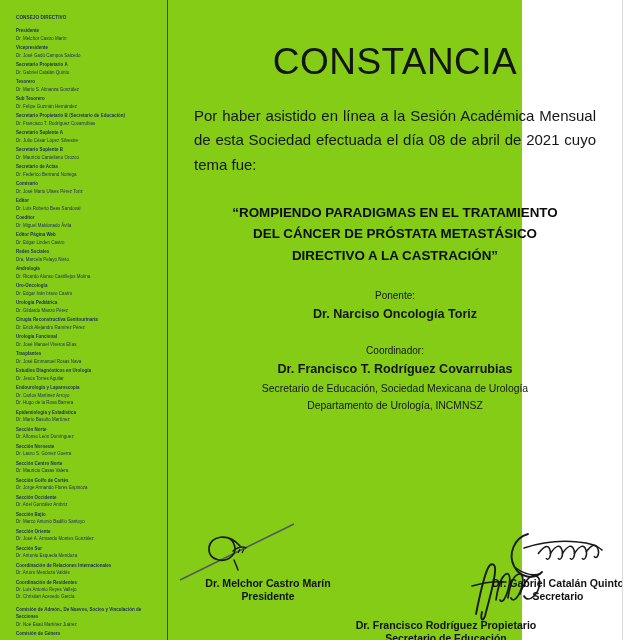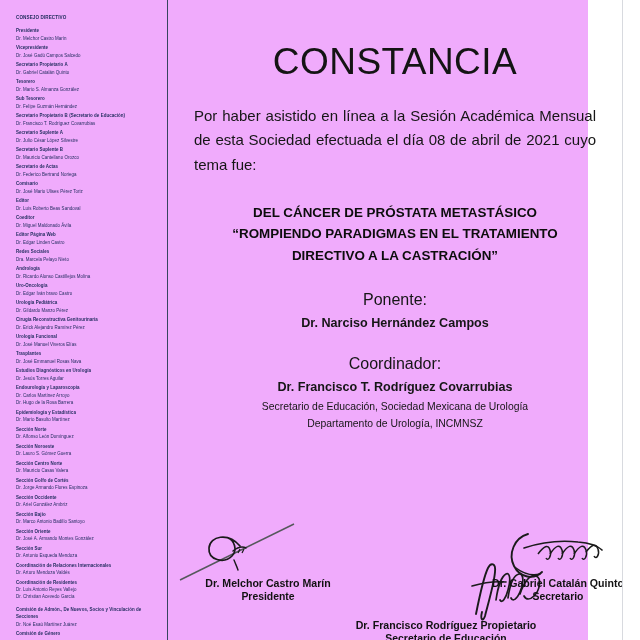--- a/index.html
+++ b/index.html
@@ -9,23 +9,23 @@
   }
   body {
     width: 640px;
     height: 640px;
     overflow: hidden;
     font-family: "Liberation Sans", sans-serif;
     color: #111111;
   }
   #page {
     position: relative;
-    width: 588px;
-    height: 640px;
-    background: #f0abfc;
+    width: 522px;
+    height: 640px;
+    background: #84cc16;
     box-sizing: border-box;
   }
 
   
   .page-right-rule {
     position: absolute;
     top: 0;
     left: 622px;
     width: 1px;
     height: 640px;
@@ -138,21 +138,21 @@
   }
 
   .block {
     text-align: center;
     color: #161616;
   }
   #speaker-block { margin-top: 22px; }
   #coordinator-block { margin-top: 19px; }
 
   .role-label {
-    font-size: 16px;
+    font-size: 10px;
     line-height: 1.5;
   }
   .person-name {
     font-size: 12.6px;
     font-weight: bold;
     line-height: 1.56;
     margin-top: 2px;
   }
   .affiliation {
     font-size: 10.4px;
@@ -352,28 +352,28 @@
   <div class="sidebar-divider"></div>
 
   <div id="main">
 
     <div id="title">CONSTANCIA</div>
 
 
     <div id="paragraph">Por haber asistido en línea a la Sesión Académica Mensual de esta Sociedad efectuada el día 08 de abril de 2021 cuyo tema fue:</div>
 
     <div id="session-title">
+        <div>“ROMPIENDO PARADIGMAS EN EL TRATAMIENTO</div>
         <div>DEL CÁNCER DE PRÓSTATA METASTÁSICO</div>
-        <div>“ROMPIENDO PARADIGMAS EN EL TRATAMIENTO</div>
         <div>DIRECTIVO A LA CASTRACIÓN”</div>
       </div>
 
     <div id="speaker-block" class="block">
       <div class="role-label">Ponente:</div>
-      <div class="person-name">Dr. Narciso Hernández Campos</div>
+      <div class="person-name">Dr. Narciso Oncología Toriz</div>
     </div>
 
     <div id="coordinator-block" class="block">
       <div class="role-label">Coordinador:</div>
       <div class="person-name">Dr. Francisco T. Rodríguez Covarrubias</div>
       <div class="affiliation">Secretario de Educación, Sociedad Mexicana de Urología</div>
       <div class="affiliation">Departamento de Urología, INCMNSZ</div>
     </div>
   </div>
 

